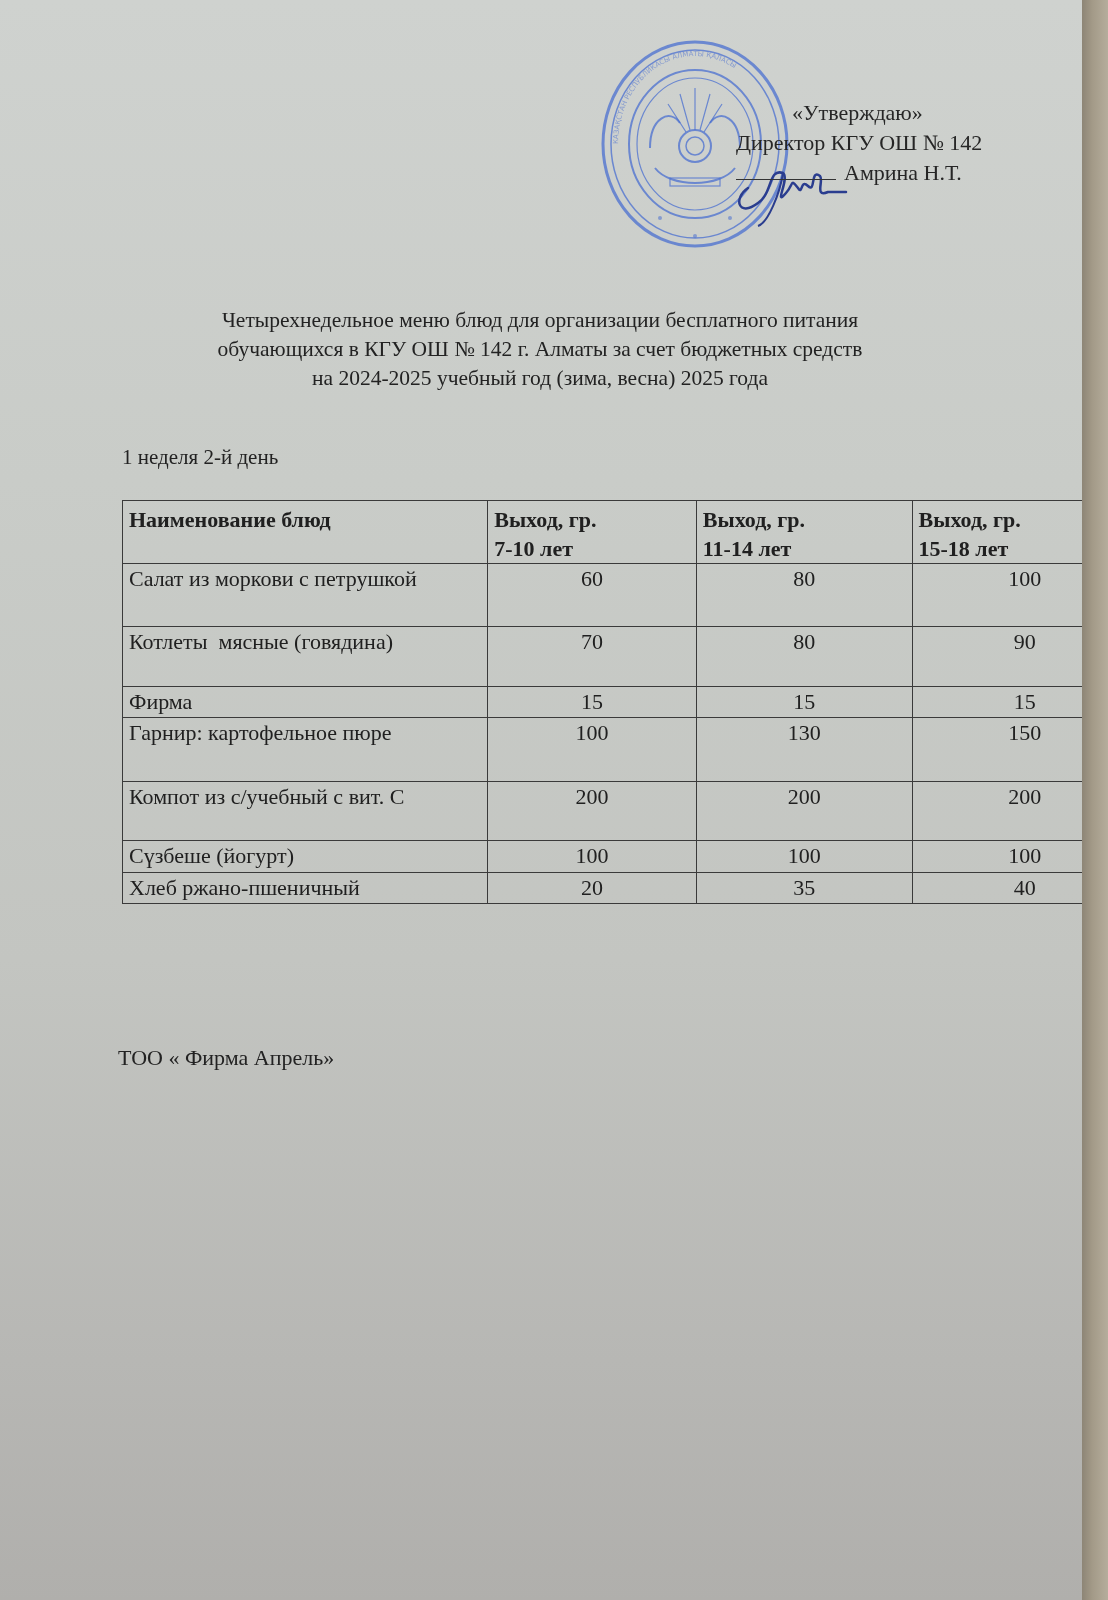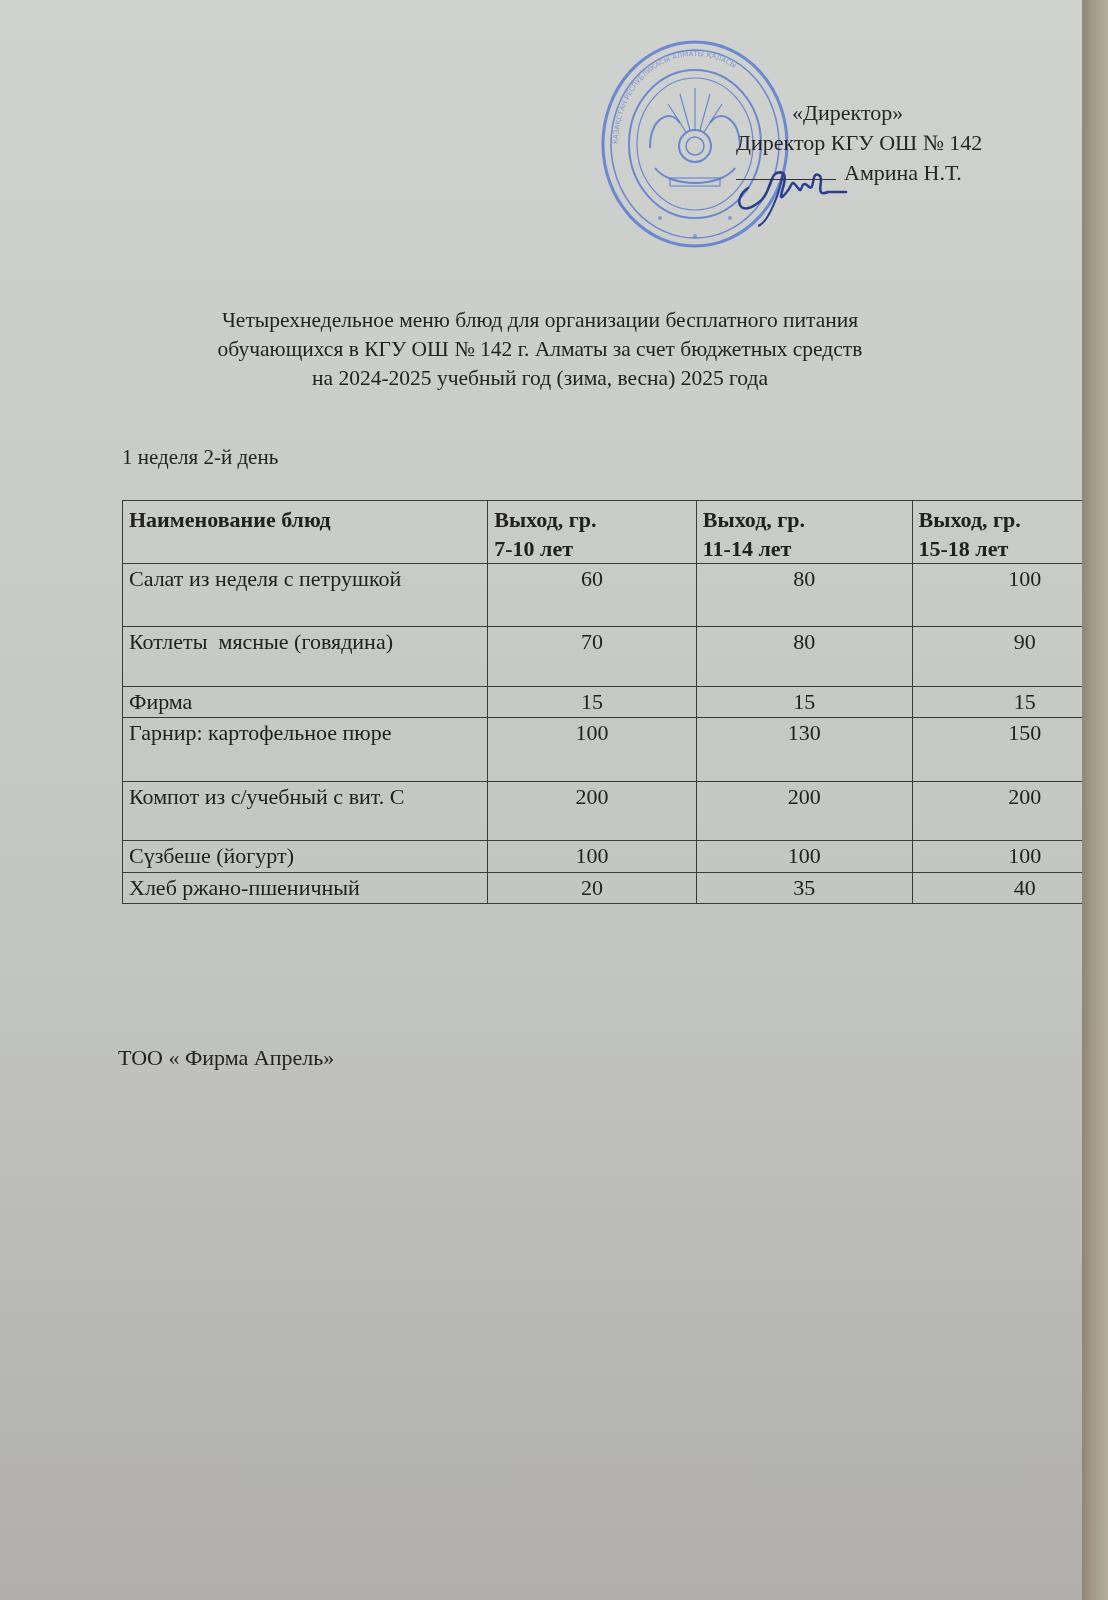--- a/index.html
+++ b/index.html
@@ -159,21 +159,21 @@
       </g>
     </svg>
   </div>
 
   <svg class="signature" viewBox="0 0 120 80">
     <path d="M20 40 C5 50 10 70 30 55 C45 45 40 20 55 25 C62 30 45 60 58 45 C66 36 62 30 70 40 C75 48 72 30 80 38 C88 46 82 20 92 28 C96 32 86 50 100 44 L118 44" fill="none" stroke="#2a3d8f" stroke-width="2.5" stroke-linecap="round"></path>
     <path d="M55 25 C52 45 40 75 30 78" fill="none" stroke="#2a3d8f" stroke-width="2"></path>
   </svg>
 
   <div class="approval">
-    <div class="line1">«Директор»</div>
+    <div class="line1">«Утверждаю»</div>
     <div class="line2">Директор КГУ ОШ № 142</div>
     <div class="line3">
       <span class="sig-line"></span><span>Амрина Н.Т.</span>
     </div>
   </div>
 
   <div class="title">
     <div>Четырехнедельное меню блюд для организации бесплатного питания</div>
     <div>обучающихся в КГУ ОШ № 142 г. Алматы за счет бюджетных средств</div>
     <div>на 2024-2025 учебный год (зима, весна) 2025 года</div>
@@ -200,21 +200,21 @@
           <div>11-14 лет</div>
         </th>
         <th>
           <div>Выход, гр.</div>
           <div>15-18 лет</div>
         </th>
       </tr>
     </thead>
     <tbody>
       <tr class="r-salad">
-        <td class="name">Салат из неделя с петрушкой</td>
+        <td class="name">Салат из моркови с петрушкой</td>
         <td class="num">60</td>
         <td class="num">80</td>
         <td class="num">100</td>
       </tr>
       <tr class="r-cutlet">
         <td class="name" style="white-space:pre-wrap;">Котлеты  мясные (говядина)</td>
         <td class="num">70</td>
         <td class="num">80</td>
         <td class="num">90</td>
       </tr>

